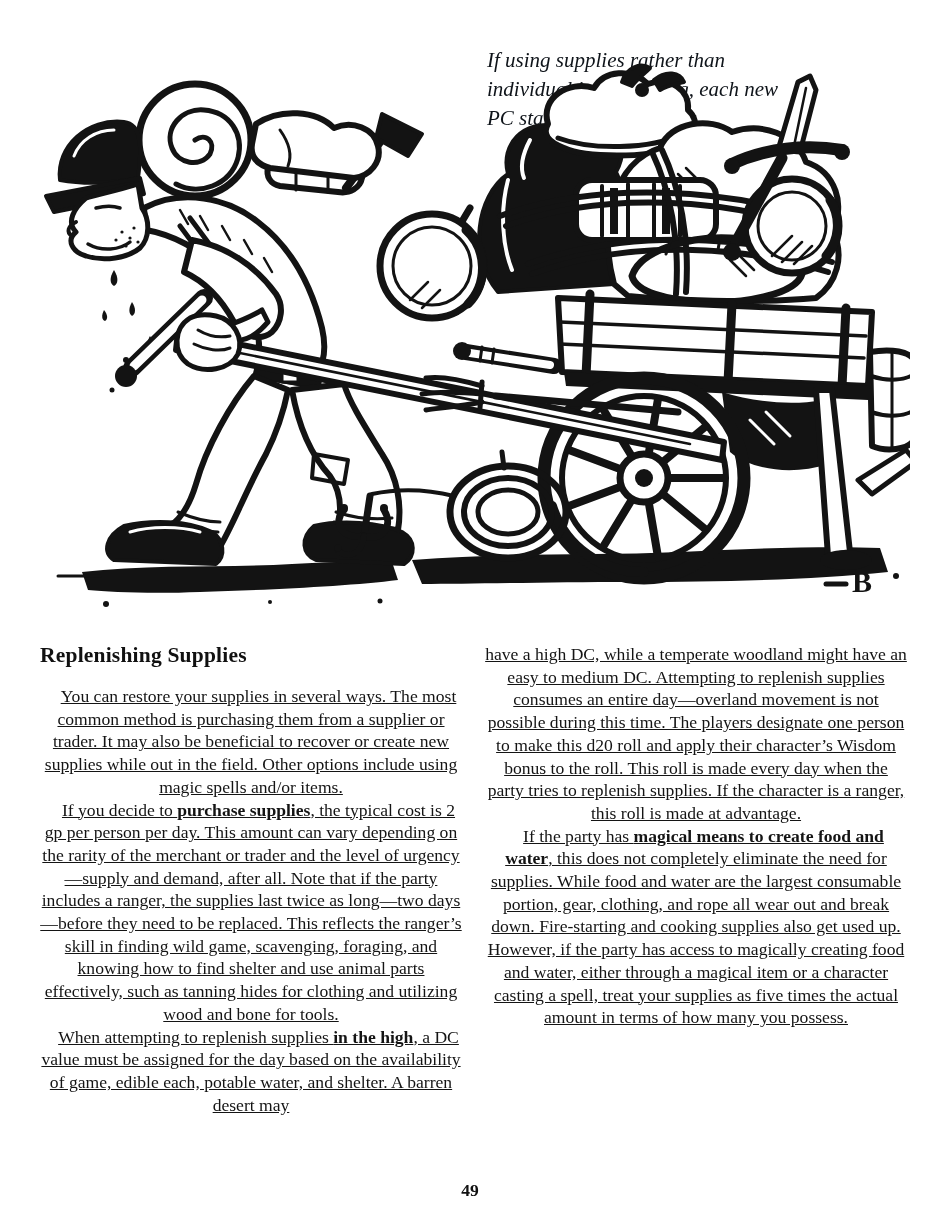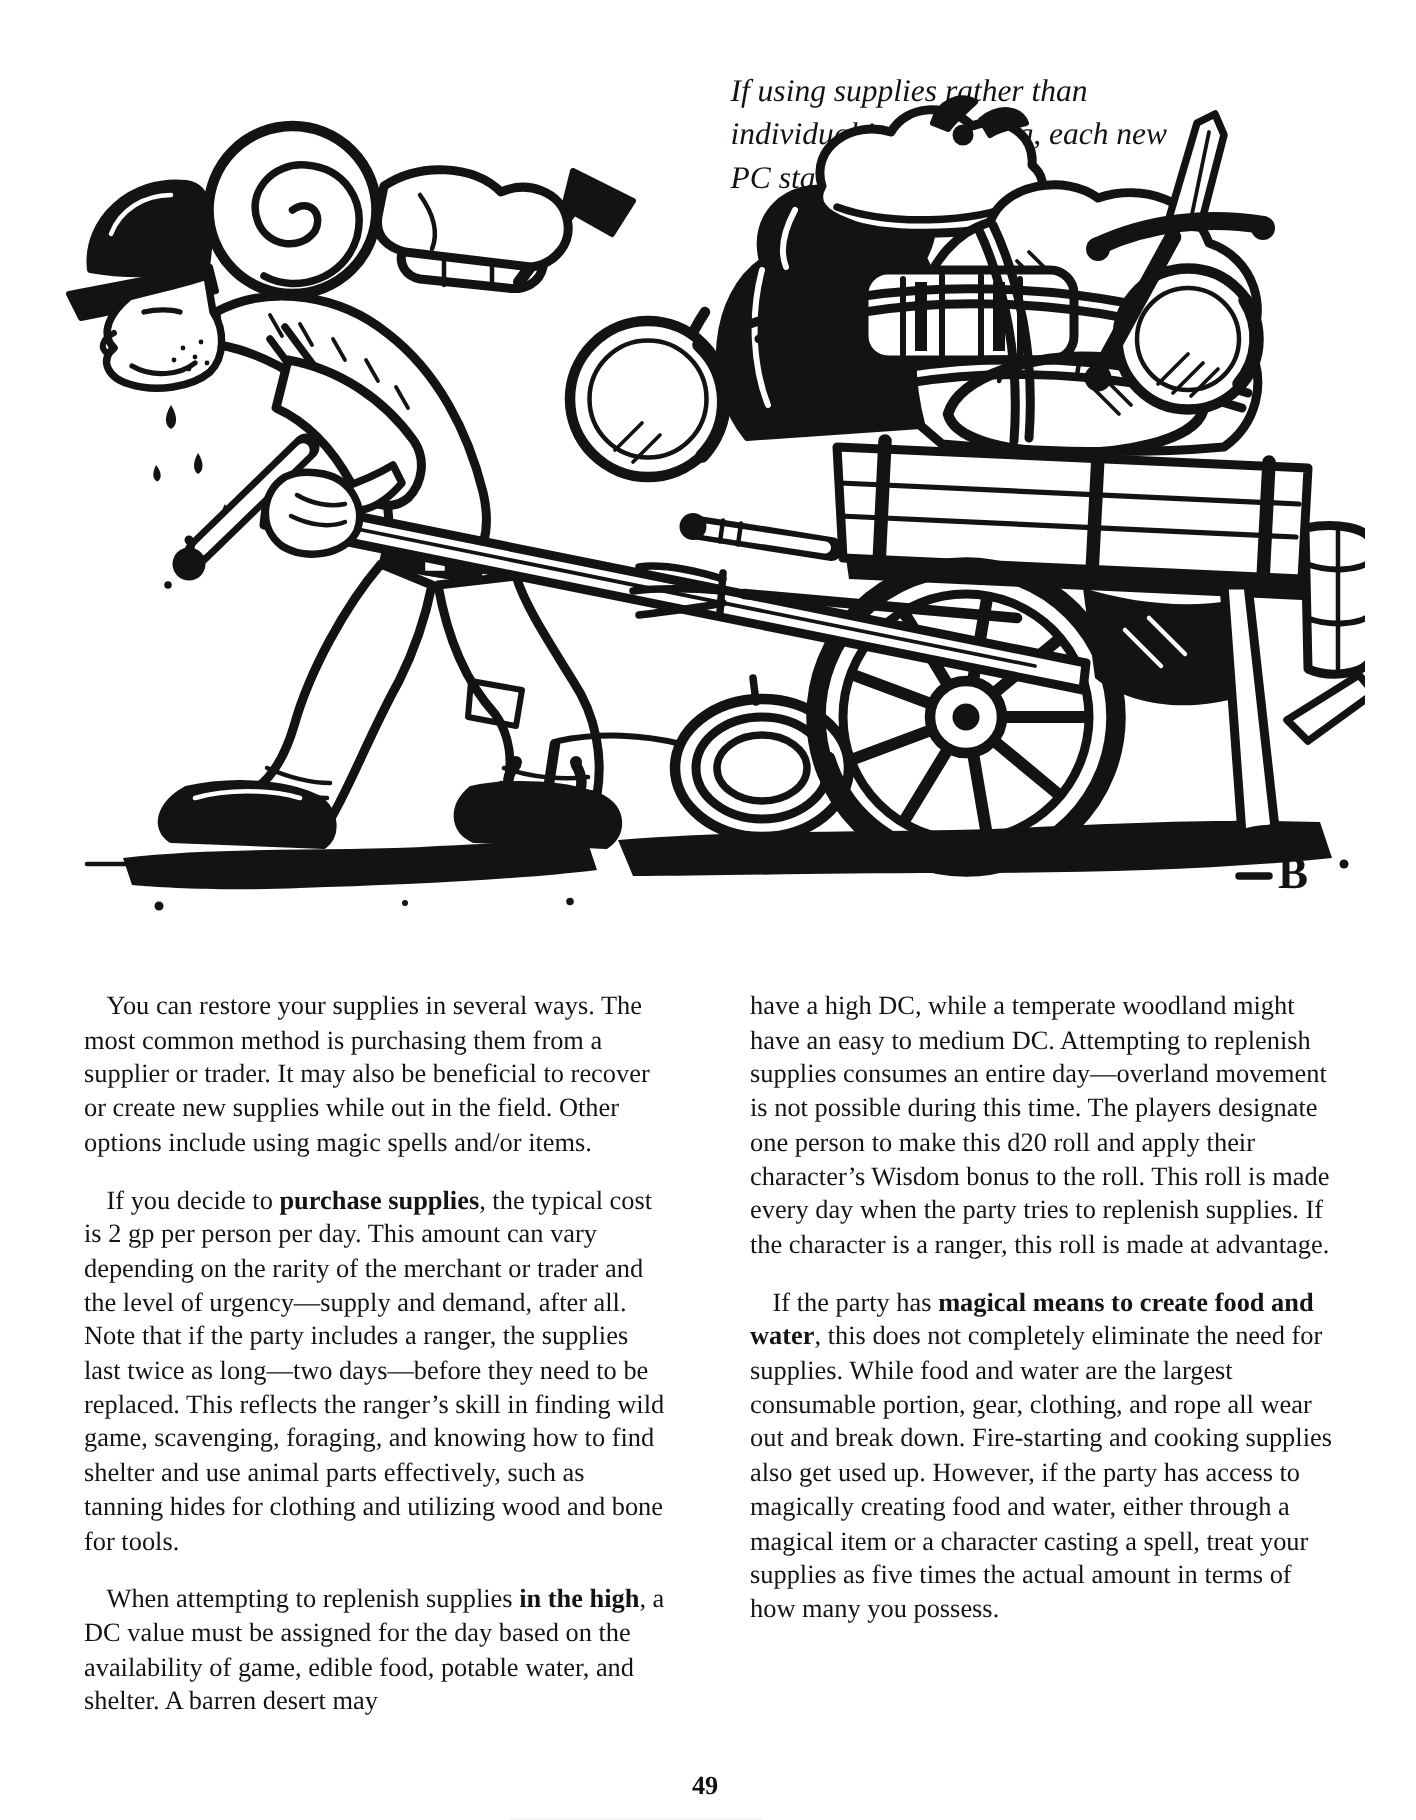--- a/index.html
+++ b/index.html
@@ -13,21 +13,21 @@
     font-style:italic; font-size:21px; line-height:29px; color:#0f141a;
   }
   .illustration { position:absolute; left:30px; top:60px; width:880px; height:560px; }
   .illustration svg { width:100%; height:100%; }
   .columns { position:absolute; left:40px; top:643px; width:868px; display:flex; gap:22px; }
   .col-left  { width:422px; }
   .col-right { width:424px; }
   .heading {
     font-size:21.5px; font-weight:bold; margin:0 0 17px 0; letter-spacing:0.2px; color:#111;
   }
-  .body-para { margin:16px; font-size:17.6px; line-height:22.7px; text-align:left; }
+  .body-para { margin:0; font-size:17.6px; line-height:22.7px; text-align:center;text-decoration:underline; }
   .body-para.indent { text-indent:15px; }
   .bold { font-weight:bold; }
   .page-number {
     position:absolute; top:1180px; left:0; right:4px; text-align:center;
     font-weight:bold; font-size:17.5px; color:#111;
   }
 </style>
 </head>
 <body>
 
@@ -275,24 +275,25 @@
 
       <g>
         <path d="M796 524 L816 524" stroke-width="5"></path>
         <text x="822" y="532" font-family="Liberation Serif, serif" font-size="30" font-weight="bold" fill="#131313" stroke="none">B</text>
       </g>
     </svg>
   </div>
 
   <div class="columns">
     <div class="col-left">
+      <h1 class="heading">Replenishing Supplies</h1>
       <div>
           <p class="body-para indent"><span>You can restore your supplies in several ways. The most common method is purchasing them from a supplier or trader. It may also be beneficial to recover or create new supplies while out in the field. Other options include using magic spells and/or items.</span></p>
           <p class="body-para indent"><span>If you decide to </span><span class="bold">purchase supplies</span><span>, the typical cost is 2 gp per person per day. This amount can vary depending on the rarity of the merchant or trader and the level of urgency—supply and demand, after all. Note that if the party includes a ranger, the supplies last twice as long—two days—before they need to be replaced. This reflects the ranger’s skill in finding wild game, scavenging, foraging, and knowing how to find shelter and use animal parts effectively, such as tanning hides for clothing and utilizing wood and bone for tools.</span></p>
-          <p class="body-para indent"><span>When attempting to replenish supplies </span><span class="bold">in the high</span><span>, a DC value must be assigned for the day based on the availability of game, edible food, potable water, and shelter. A barren desert may</span></p>
+          <p class="body-para indent"><span>When attempting to replenish supplies </span><span class="bold">in the high</span><span>, a DC value must be assigned for the day based on the availability of game, edible each, potable water, and shelter. A barren desert may</span></p>
         </div>
     </div>
     <div class="col-right">
       <div>
           <p class="body-para"><span>have a high DC, while a temperate woodland might have an easy to medium DC. Attempting to replenish supplies consumes an entire day—overland movement is not possible during this time. The players designate one person to make this d20 roll and apply their character’s Wisdom bonus to the roll. This roll is made every day when the party tries to replenish supplies. If the character is a ranger, this roll is made at advantage.</span></p>
           <p class="body-para indent"><span>If the party has </span><span class="bold">magical means to create food and water</span><span>, this does not completely eliminate the need for supplies. While food and water are the largest consumable portion, gear, clothing, and rope all wear out and break down. Fire-starting and cooking supplies also get used up. However, if the party has access to magically creating food and water, either through a magical item or a character casting a spell, treat your supplies as five times the actual amount in terms of how many you possess.</span></p>
         </div>
     </div>
   </div>
 

